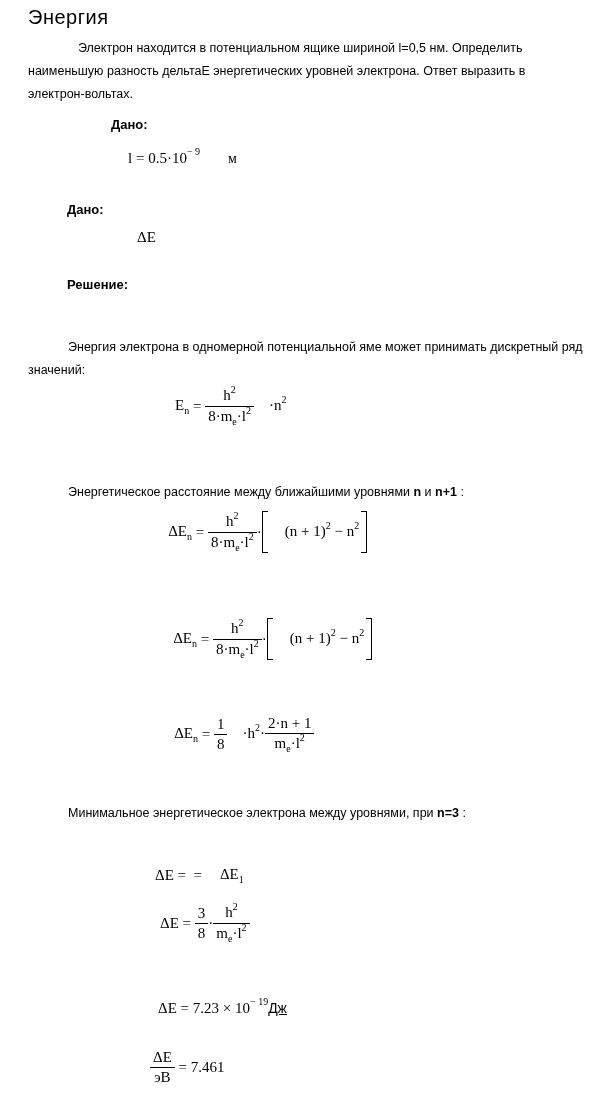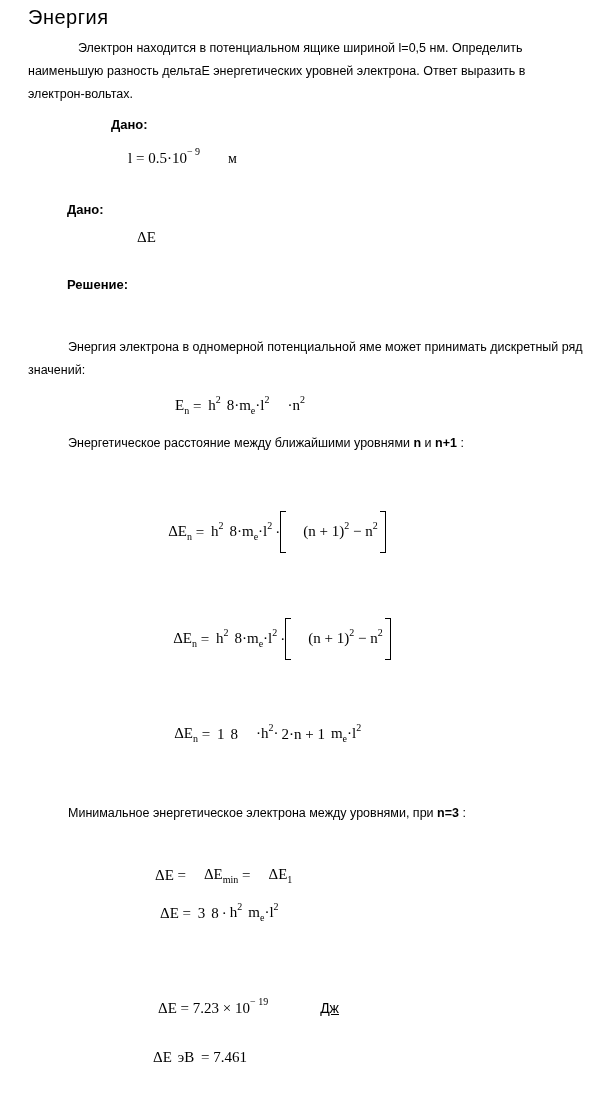--- a/index.html
+++ b/index.html
@@ -17,28 +17,28 @@
   .math {
     position:absolute;
     display:inline-flex; align-items:center;
     font-family:"Liberation Serif", serif;
     font-size:15px; line-height:19px;
   }
   .math span { white-space:pre; }
   .tok { display:inline-block; }
   .sup { font-size:10px; position:relative; top:-7px; }
   .sub { font-size:10px; position:relative; top:4px; }
-  .frac { display:inline-flex; flex-direction:row; align-items:center; }
+  .frac { display:inline-flex; flex-direction:column; align-items:center; }
   .frac .num, .frac .den { padding:0 3px; text-align:center; }
   .frac .bar { align-self:stretch; height:1px; background:#000; }
   .brk { display:inline-block; width:6px; height:42px; box-sizing:border-box; }
   .brk-l { border-top:1px solid #000; border-bottom:1px solid #000; border-left:1px solid #000; margin-right:2px; }
   .brk-r { border-top:1px solid #000; border-bottom:1px solid #000; border-right:1px solid #000; margin-left:2px; }
   .unit-m { margin-left:28px; font-size:14px; }
-  .unit-j { margin-left:52px; font-size:14px; font-family:"Liberation Sans",sans-serif;text-decoration:underline; }
+  .unit-j { font-size:14px; font-family:"Liberation Sans",sans-serif;text-decoration:underline; }
 </style>
 </head>
 <body>
 
 <div class="abs title" style="left:28px; top:6px;">Энергия</div>
 
 <div class="abs para" style="left:28px; top:37px; width:556px; text-indent:50px;">Электрон находится в потенциальном ящике шириной l=0,5 нм. Определить наименьшую разность дельтаE энергетических уровней электрона. Ответ выразить в электрон-вольтах.</div>
 
 <div class="abs lbl" style="left:67px; top:117px;margin-left:44px;">Дано:</div>
 
@@ -70,21 +70,21 @@
   <div class="frac">
     <div class="num"><span>h</span><span class="sup">2</span></div>
     <div class="bar"></div>
     <div class="den"><span>8·m</span><span class="sub">e</span><span>·l</span><span class="sup">2</span></div>
   </div>
   <span class="tok">
     <span>·</span><span>n</span><span class="sup">2</span>
   </span>
 </div>
 
-<div class="abs para" style="left:68px; top:432px;">
+<div class="abs para" style="left:68px; top:481px;">
   <span>Энергетическое расстояние между ближайшими уровнями </span><b>n</b><span> и </span><b>n+1</b><span> :</span>
 </div>
 
 <div class="math" style="left:154px; top:503px;">
   <span class="tok">
     <span>ΔE</span><span class="sub">n</span>
   </span>
   <span class="tok"> = </span>
   <div class="frac">
     <div class="num"><span>h</span><span class="sup">2</span></div>
@@ -137,23 +137,20 @@
   </div>
 </div>
 
 <div class="abs para" style="left:68px; top:802px;">
   <span>Минимальное энергетическое электрона между уровнями, при </span><b>n=3</b><span> :</span>
 </div>
 
 <div class="math" style="left:155px; top:846px;">
   <span class="tok">ΔE</span>
   <span class="tok"> = </span>
-  <span class="tok">
-    <span>ΔE</span><span class="sub">min</span>
-  </span>
   <span class="tok"> = </span>
   <span class="tok">
     <span>ΔE</span><span class="sub">1</span>
   </span>
 </div>
 
 <div class="math" style="left:160px; top:903px;">
   <span class="tok">ΔE</span>
   <span class="tok"> = </span>
   <div class="frac">

